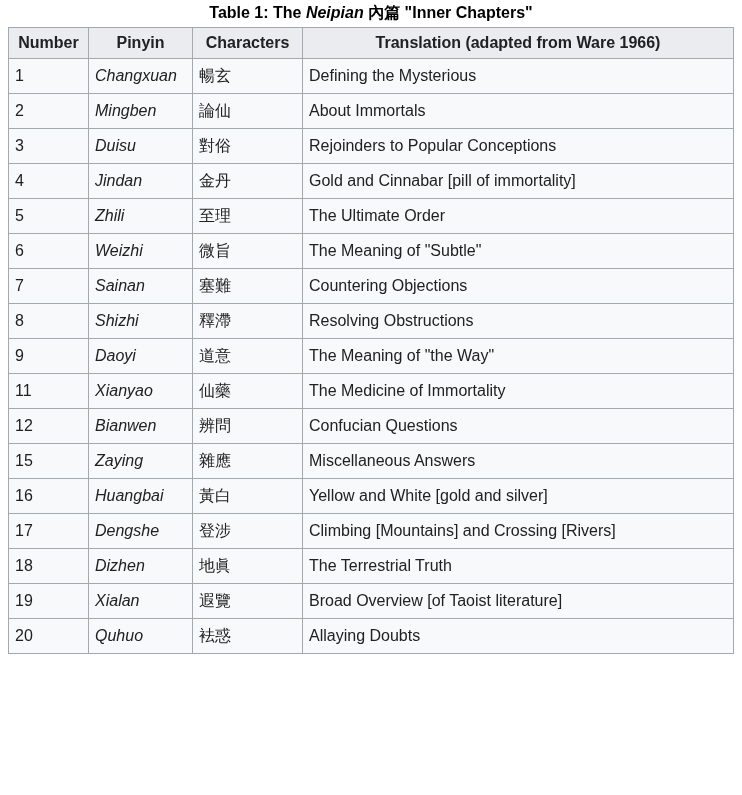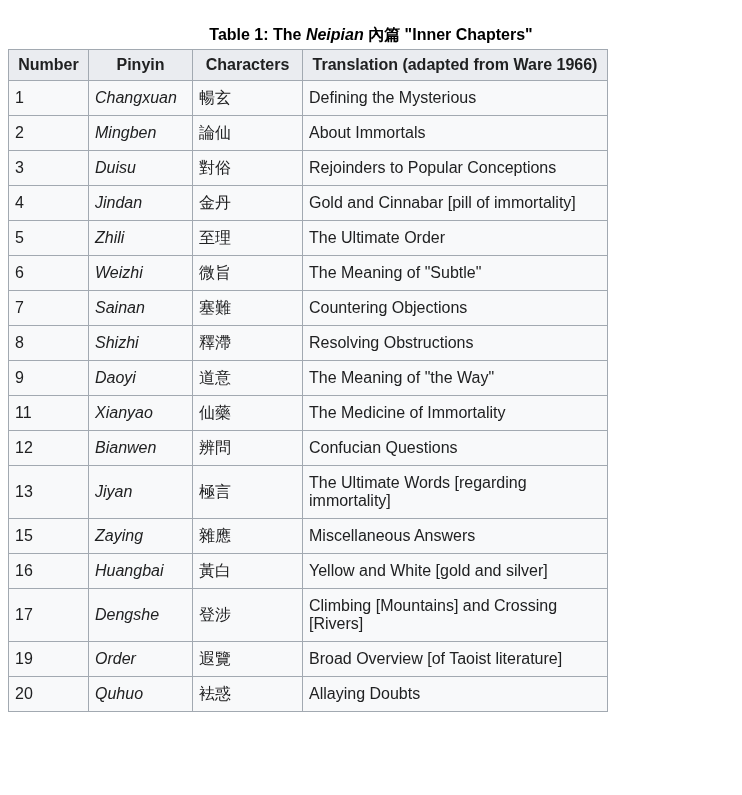--- a/index.html
+++ b/index.html
@@ -13,35 +13,35 @@
     margin: 0;
     padding: 0;
     background: #ffffff;
   }
   body {
     font-family: "Liberation Sans", "DejaVu Sans", sans-serif;
     color: var(--text);
     width: 742px;
   }
   .page {
-    padding: 25px 8px 8px 8px;
+    padding: 3px 8px 8px 8px;
   }
   .table-title {
     text-align: center;
     font-weight: bold;
     font-size: 16px;
     line-height: 19px;
     margin: 0 0 5px 0;
     color: #000000;
   }
   .table-title i { font-style: italic; }
   table.wikitable {
     border-collapse: collapse;
     background: var(--body-bg);
-    width: 600px;
+    width: 726px;
     table-layout: fixed;
   }
   table.wikitable th,
   table.wikitable td {
     border: 1px solid var(--border);
     font-size: 16px;
     line-height: 18px;
     vertical-align: middle;
   }
   table.wikitable th {
@@ -157,26 +157,20 @@
     <td class="col-translation">The Medicine of Immortality</td>
   </tr>
 
   <tr>
     <td class="col-number">12</td>
     <td class="col-pinyin">Bianwen</td>
     <td class="col-characters">辨問</td>
     <td class="col-translation">Confucian Questions</td>
   </tr>
 
-  <tr>
-    <td class="col-number">13</td>
-    <td class="col-pinyin">Jiyan</td>
-    <td class="col-characters">極言</td>
-    <td class="col-translation">The Ultimate Words [regarding immortality]</td>
-  </tr>
 
 
   <tr>
     <td class="col-number">15</td>
     <td class="col-pinyin">Zaying</td>
     <td class="col-characters">雜應</td>
     <td class="col-translation">Miscellaneous Answers</td>
   </tr>
 
   <tr>
@@ -186,24 +180,30 @@
     <td class="col-translation">Yellow and White [gold and silver]</td>
   </tr>
 
   <tr>
     <td class="col-number">17</td>
     <td class="col-pinyin">Dengshe</td>
     <td class="col-characters">登涉</td>
     <td class="col-translation">Climbing [Mountains] and Crossing [Rivers]</td>
   </tr>
 
+  <tr>
+    <td class="col-number">18</td>
+    <td class="col-pinyin">Dizhen</td>
+    <td class="col-characters">地眞</td>
+    <td class="col-translation">The Terrestrial Truth</td>
+  </tr>
 
   <tr>
     <td class="col-number">19</td>
-    <td class="col-pinyin">Order</td>
+    <td class="col-pinyin">Xialan</td>
     <td class="col-characters">遐覽</td>
     <td class="col-translation">Broad Overview [of Taoist literature]</td>
   </tr>
 
   <tr>
     <td class="col-number">20</td>
     <td class="col-pinyin">Quhuo</td>
     <td class="col-characters">袪惑</td>
     <td class="col-translation">Allaying Doubts</td>
   </tr>

